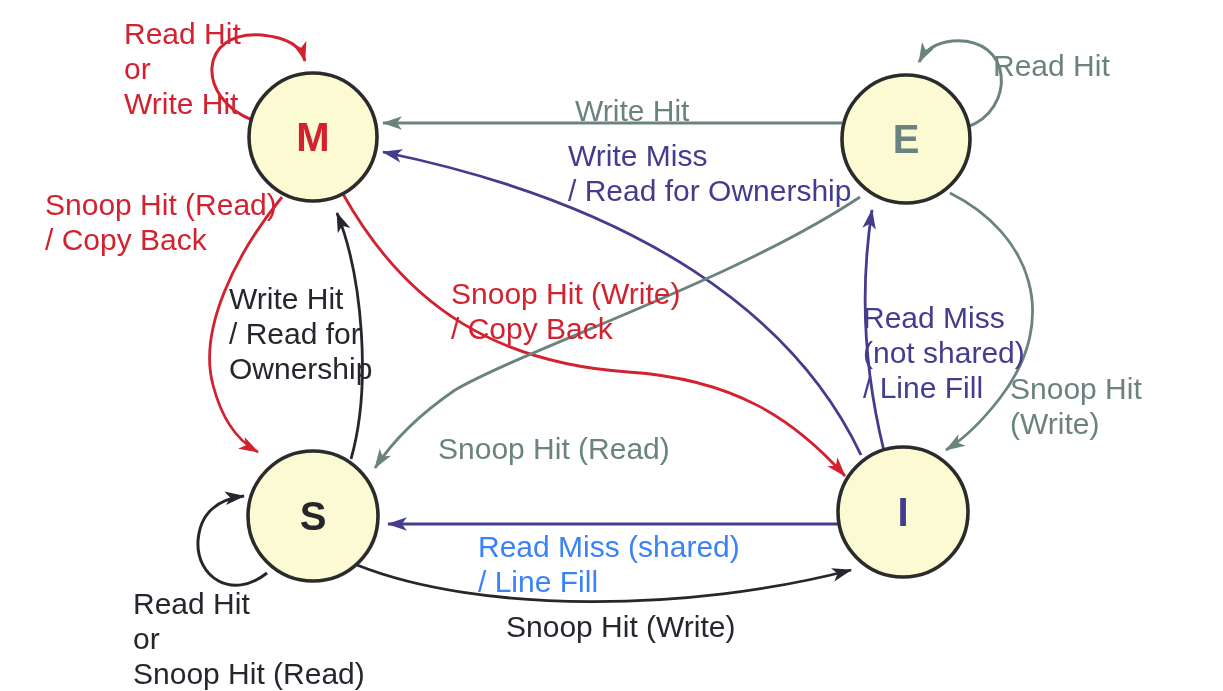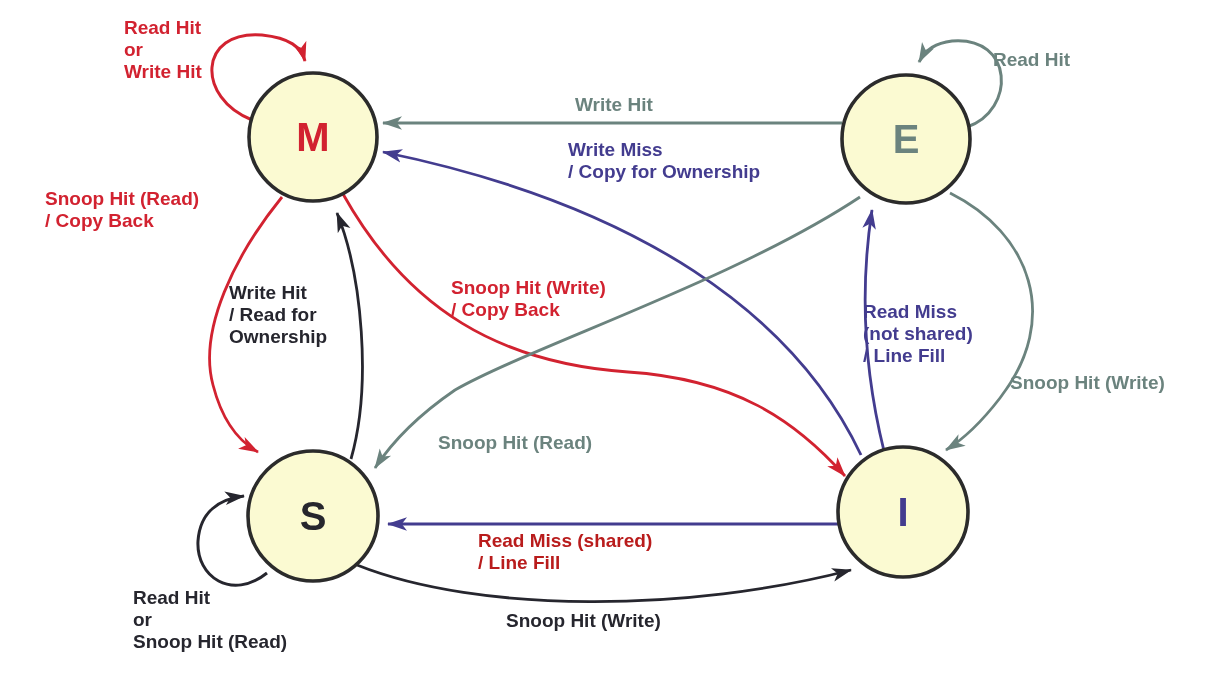--- a/index.html
+++ b/index.html
@@ -4,21 +4,21 @@
 <style>
   * { margin:0; padding:0; box-sizing:border-box; }
   html,body { width:1223px; height:691px; }
   body { background:#ffffff; font-family:"Liberation Sans", sans-serif; overflow:hidden; }
   .stage { position:relative; width:1223px; height:691px; background:#ffffff; }
   svg.wires { position:absolute; left:0; top:0; width:1223px; height:691px; }
   svg.wires path.edge { fill:none; stroke-width:2.8px; }
   svg.wires path.edge.straight { stroke-width:3.2px; }
   svg.wires path.edge.loop { stroke-width:3px; }
   svg.wires circle.state { stroke-width:3.6px; }
-  .lbl { position:absolute; font-weight:bold; font-size:19px; line-height:1.16; white-space:pre-line; }
+  .lbl { position:absolute; font-weight:normal; font-size:30px; line-height:1.16; white-space:pre-line; }
   .node-letter { position:absolute; font-weight:bold; font-size:40px; transform:translate(-50%,-54%); }
   
   .lbl-m-loop  { left:124px; top:17px;  }
   .lbl-e-loop  { left:993px; top:49px;  }
   .lbl-e-m     { left:575px; top:94px;  }
   .lbl-i-m     { left:568px; top:139px; }
   .lbl-m-s     { left:45px;  top:188px; }
   .lbl-s-m     { left:229px; top:282px; }
   .lbl-m-i     { left:451px; top:277px; }
   .lbl-i-e     { left:863px; top:269px; }
@@ -77,33 +77,33 @@
   <div class="node-letter letter-e" style="color: rgb(107, 131, 126);">E</div>
   <div class="node-letter letter-s" style="color: rgb(38, 38, 46);">S</div>
   <div class="node-letter letter-i" style="color: rgb(67, 60, 143);">I</div>
 
   <div class="lbl lbl-m-loop" style="color: rgb(210, 34, 48);">Read Hit
 or
 Write Hit</div>
   <div class="lbl lbl-e-loop" style="color: rgb(107, 131, 126);">Read Hit</div>
   <div class="lbl lbl-e-m" style="color: rgb(107, 131, 126);">Write Hit</div>
   <div class="lbl lbl-i-m" style="color: rgb(67, 60, 143);">Write Miss
-/ Copy for Ownership</div>
+/ Read for Ownership</div>
   <div class="lbl lbl-m-s" style="color: rgb(210, 34, 48);">Snoop Hit (Read)
 / Copy Back</div>
   <div class="lbl lbl-s-m" style="color: rgb(38, 38, 46);">Write Hit
 / Read for
 Ownership</div>
   <div class="lbl lbl-m-i" style="color: rgb(210, 34, 48);">Snoop Hit (Write)
 / Copy Back</div>
   <div class="lbl lbl-i-e" style="color: rgb(67, 60, 143); margin-top: 32px;">Read Miss
 (not shared)
 / Line Fill</div>
   <div class="lbl lbl-e-i" style="color: rgb(107, 131, 126);">Snoop Hit (Write)</div>
   <div class="lbl lbl-e-s" style="color: rgb(107, 131, 126);">Snoop Hit (Read)</div>
-  <div class="lbl lbl-i-s" style="color: #b91c1c;">Read Miss (shared)
+  <div class="lbl lbl-i-s" style="color: #3b82f6;">Read Miss (shared)
 / Line Fill</div>
   <div class="lbl lbl-s-i" style="color: rgb(38, 38, 46);">Snoop Hit (Write)</div>
   <div class="lbl lbl-s-loop" style="color: rgb(38, 38, 46);">Read Hit
 or
 Snoop Hit (Read)</div>
 
 </div>
 
 </body></html>

